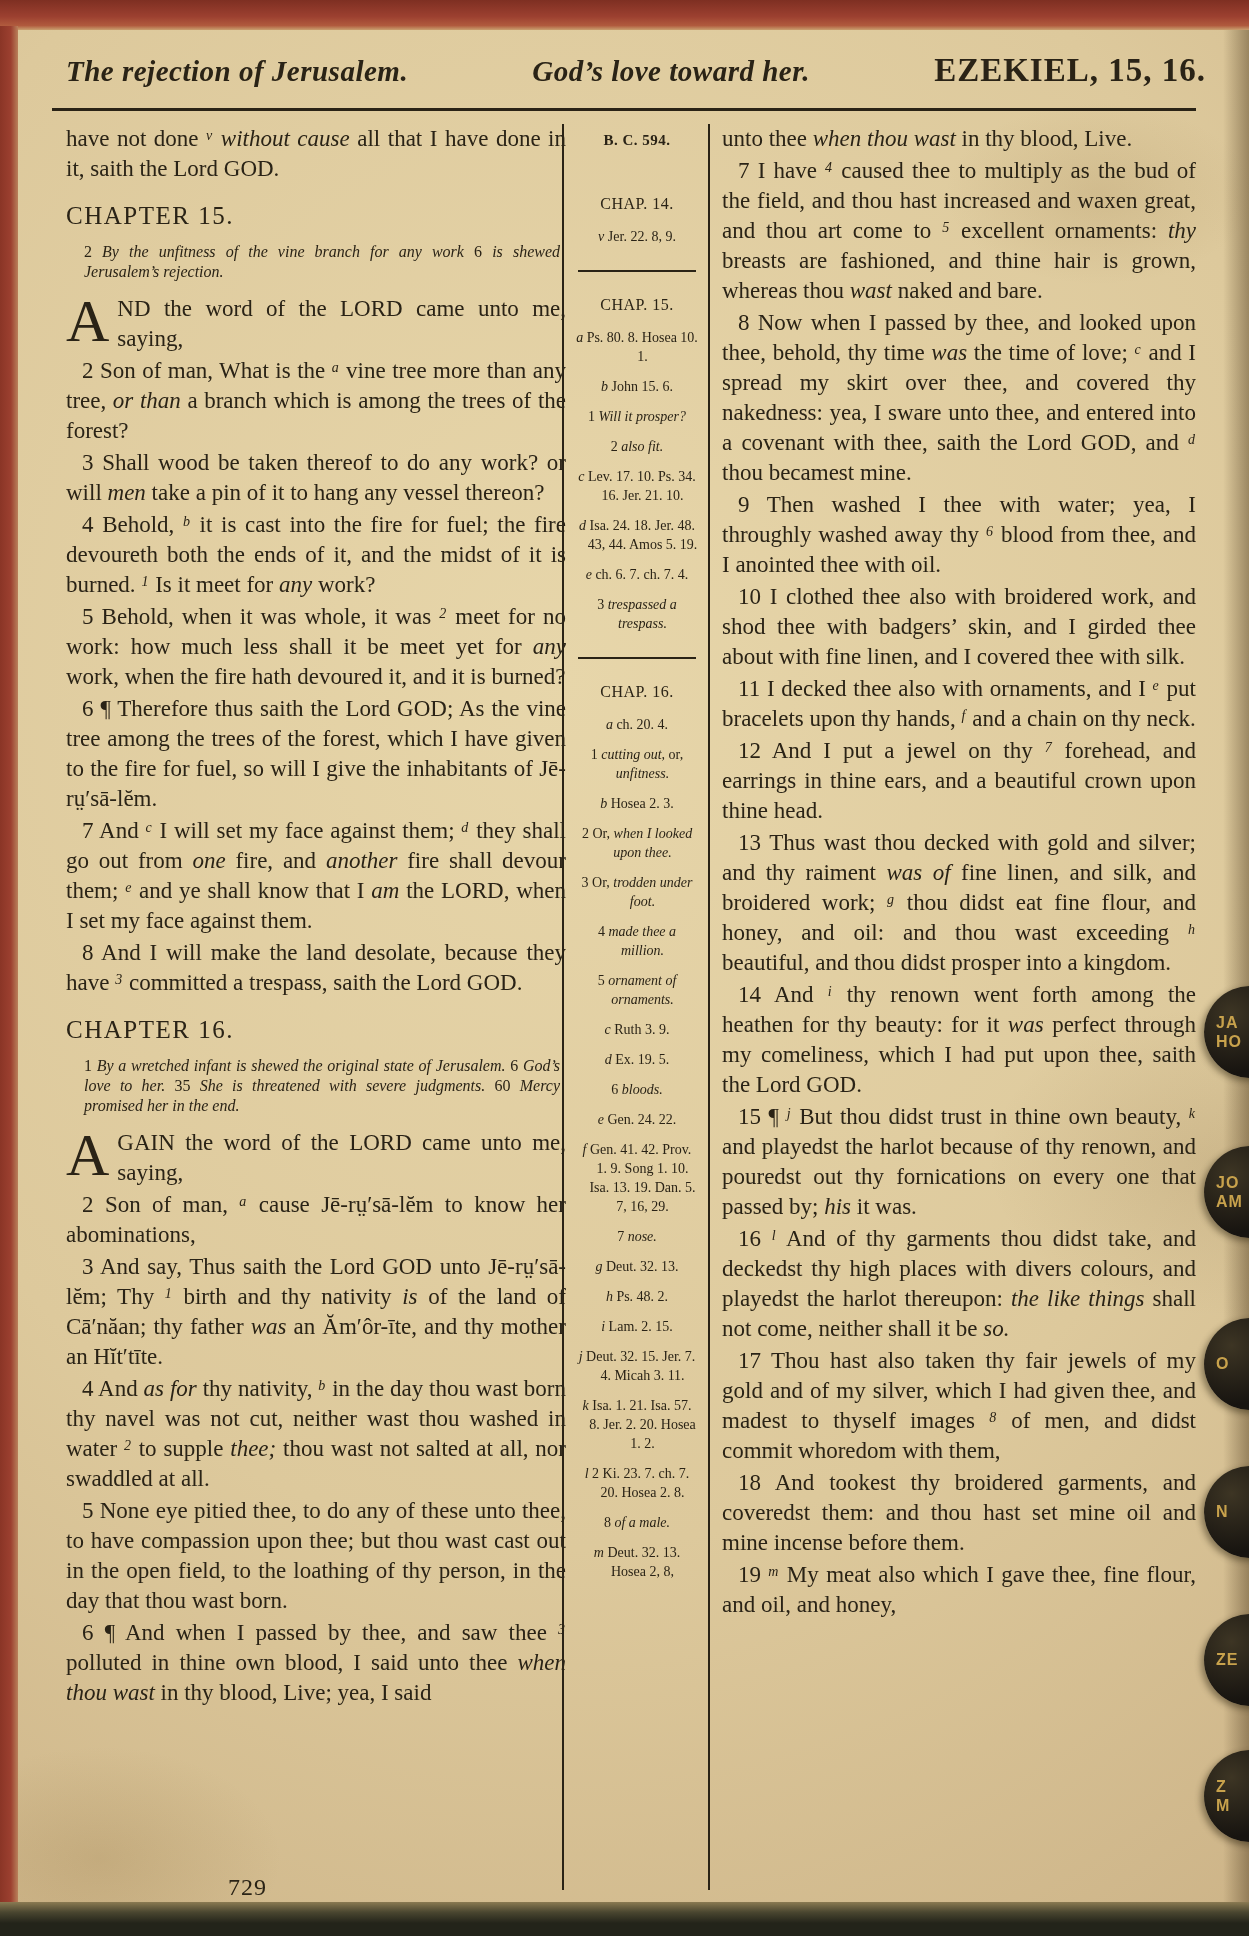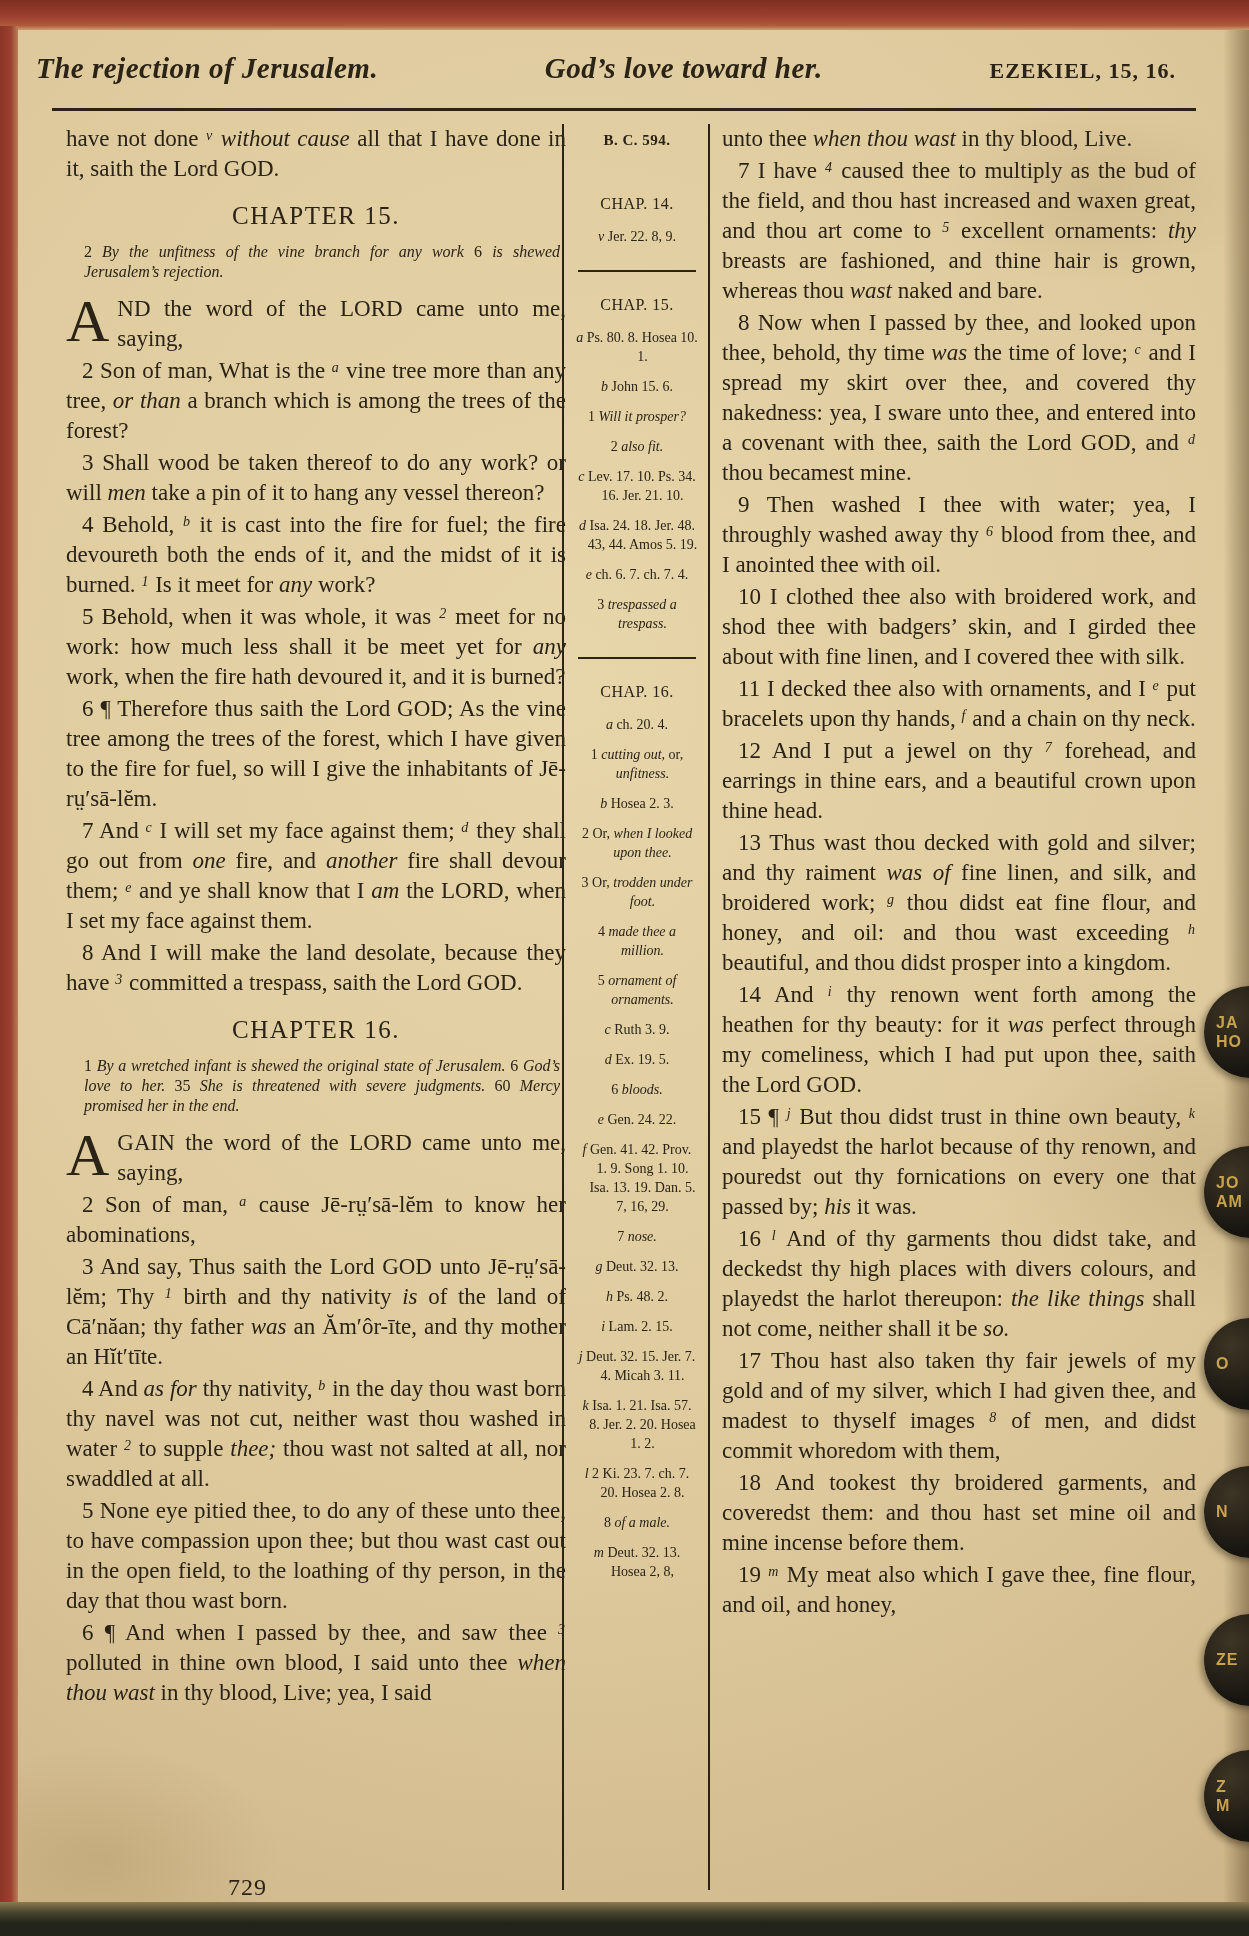--- a/index.html
+++ b/index.html
@@ -22,38 +22,38 @@
   }
   .edge-top   { position:absolute; top:0; left:0; width:100%; height:30px;
     background:linear-gradient(180deg,#7e2f22 0%, var(--edge-red,#9c4030) 55%, #b05a3d 85%, #c9a06f 100%); }
   .edge-left  { position:absolute; top:26px; left:0; width:18px; height:1880px;
     background:linear-gradient(90deg,#8a3526 0%, var(--edge-red,#9c4030) 60%, #b9805a 100%); }
   .edge-right { position:absolute; top:30px; right:0; width:26px; height:1876px;
     background:linear-gradient(270deg, rgba(90,70,40,.5), rgba(90,70,40,0)); }
   .edge-bottom{ position:absolute; left:0; bottom:0; width:100%; height:34px;
     background:linear-gradient(180deg,#8a7a52 0%, #4a4630 30%, var(--edge-dark,#23241a) 62%); }
 
-  .header { position:absolute; top:52px; left:36px; width:1140px;
+  .header { position:absolute; top:52px; left:66px; width:1140px;
     display:flex; justify-content:space-between; align-items:baseline; }
   .h-left, .h-center { font-style:italic; font-weight:bold; font-size:29px; letter-spacing:.5px; }
-  .h-right { font-weight:bold; font-size:22px; letter-spacing:1px; }
+  .h-right { font-weight:bold; font-size:33px; letter-spacing:1px; }
   .head-rule { position:absolute; top:108px; left:52px; width:1144px; height:3px; background:var(--rule,#2a2316); }
 
   .col { position:absolute; top:124px; height:1766px; overflow:hidden; }
   .col-left   { left:66px;  width:500px; }
   .col-margin { left:576px; width:122px; }
   .col-right  { left:722px; width:474px; }
   .vrule { position:absolute; top:124px; height:1766px; width:2px; background:var(--rule,#2a2316); }
   .vrule1 { left:562px; } .vrule2 { left:708px; }
 
   .blk-para, .blk-verse, .blk-drop { font-size:23px; line-height:30px; text-align:justify; margin:0 0 2px; }
   .blk-verse { text-indent:16px; }
   .blk-para, .blk-drop { text-indent:0; }
   sup { font-size:14px; font-style:italic; line-height:0; vertical-align:6px; margin-right:1px; }
-  .blk-chapter { text-align:center; font-size:25px; letter-spacing:1.5px; margin:18px 0 8px; }
+  .blk-chapter { font-size:25px; letter-spacing:1.5px; margin:18px 0 8px; }
   .blk-summary { font-size:16px; line-height:20px; text-align:justify; margin:12px 6px 12px 18px; }
   .dropcap { float:left; font-size:60px; line-height:49px; padding:3px 8px 0 0; }
 
   .blk-bc   { font-size:15px; text-align:center; letter-spacing:.5px; margin:8px 0 46px;font-weight:bold; }
   .blk-chap { font-size:16px; text-align:center; letter-spacing:.5px; margin:8px 0 14px; }
   .blk-ref  { font-size:14px; line-height:19px; margin:0 0 11px; padding-left:11px; text-indent:-11px; text-align:center; }
   .blk-rule { height:2px; background:var(--rule,#2a2316); margin:24px 2px; }
 
   .tab {
     position:absolute; left:1204px; width:92px; height:92px; border-radius:50%;

